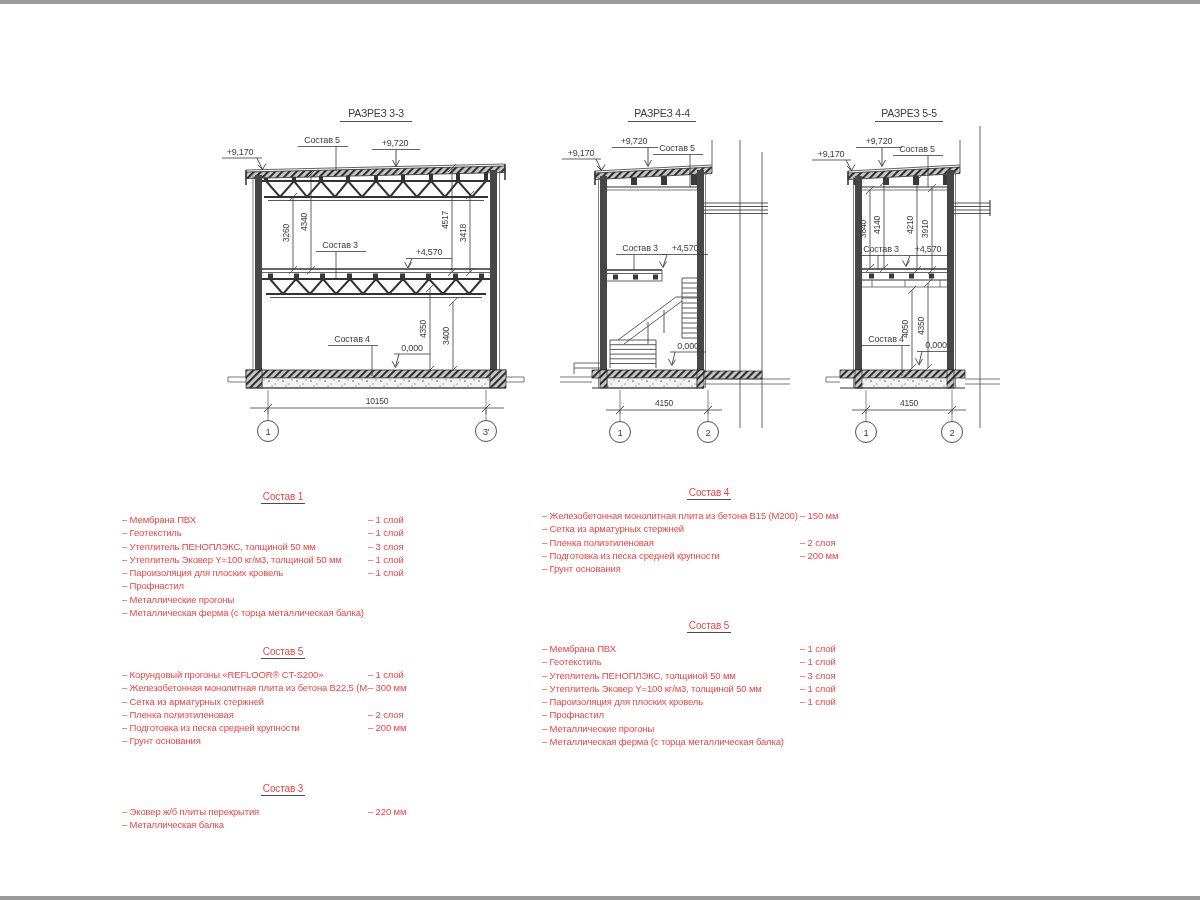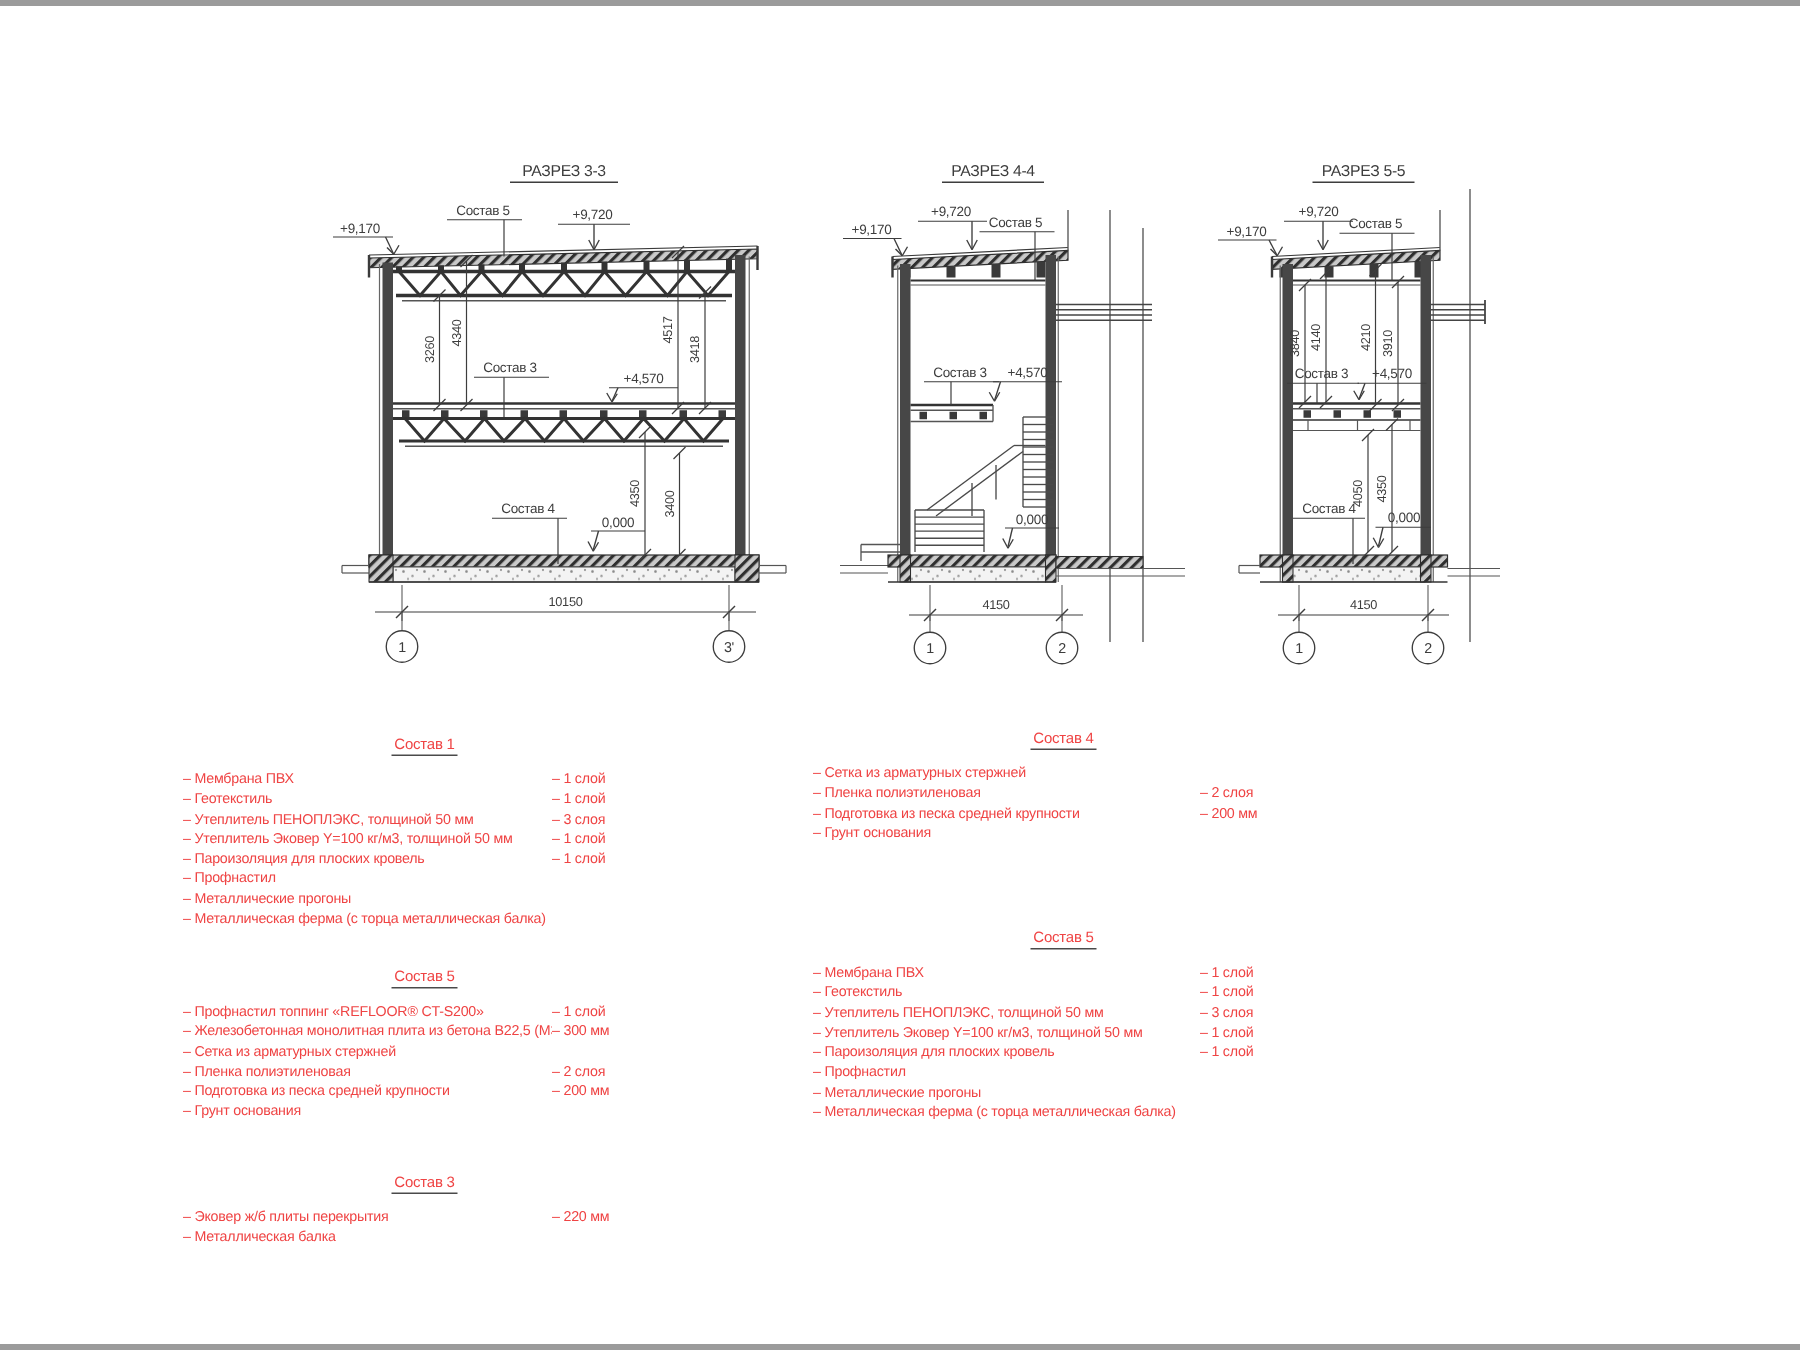--- a/index.html
+++ b/index.html
@@ -465,21 +465,21 @@
       </div>
     <div class="comp-row">
         <span class="nm">– Металлическая ферма (с торца металлическая балка)</span>
         <span class="val"></span>
       </div>
   </div>
 
   <div class="comp" style="left:122px;top:646px;width:322px;">
     <div class="comp-title"><span>Состав 5</span></div>
     <div class="comp-row">
-        <span class="nm">– Профнастил топпинг «REFLOOR® CT-S200»</span>
+        <span class="nm">– Корундовый прогоны «REFLOOR® CT-S200»</span>
         <span class="val">– 1 слой</span>
       </div>
     <div class="comp-row">
         <span class="nm">– Железобетонная  монолитная плита из бетона В22,5 (М300)</span>
         <span class="val">– 300 мм</span>
       </div>
     <div class="comp-row">
         <span class="nm">– Сетка из арматурных стержней</span>
         <span class="val"></span>
       </div>
@@ -505,20 +505,24 @@
       </div>
     <div class="comp-row">
         <span class="nm">– Металлическая балка</span>
         <span class="val"></span>
       </div>
   </div>
 
   <div class="comp" style="left:542px;top:487px;width:334px;">
     <div class="comp-title"><span>Состав 4</span></div>
     <div class="comp-row">
+        <span class="nm">– Железобетонная  монолитная плита из бетона В15 (М200)</span>
+        <span class="val">– 150 мм</span>
+      </div>
+    <div class="comp-row">
         <span class="nm">– Сетка из арматурных стержней</span>
         <span class="val"></span>
       </div>
     <div class="comp-row">
         <span class="nm">– Пленка полиэтиленовая</span>
         <span class="val">– 2 слоя</span>
       </div>
     <div class="comp-row">
         <span class="nm">– Подготовка из песка средней крупности</span>
         <span class="val">– 200 мм</span>

